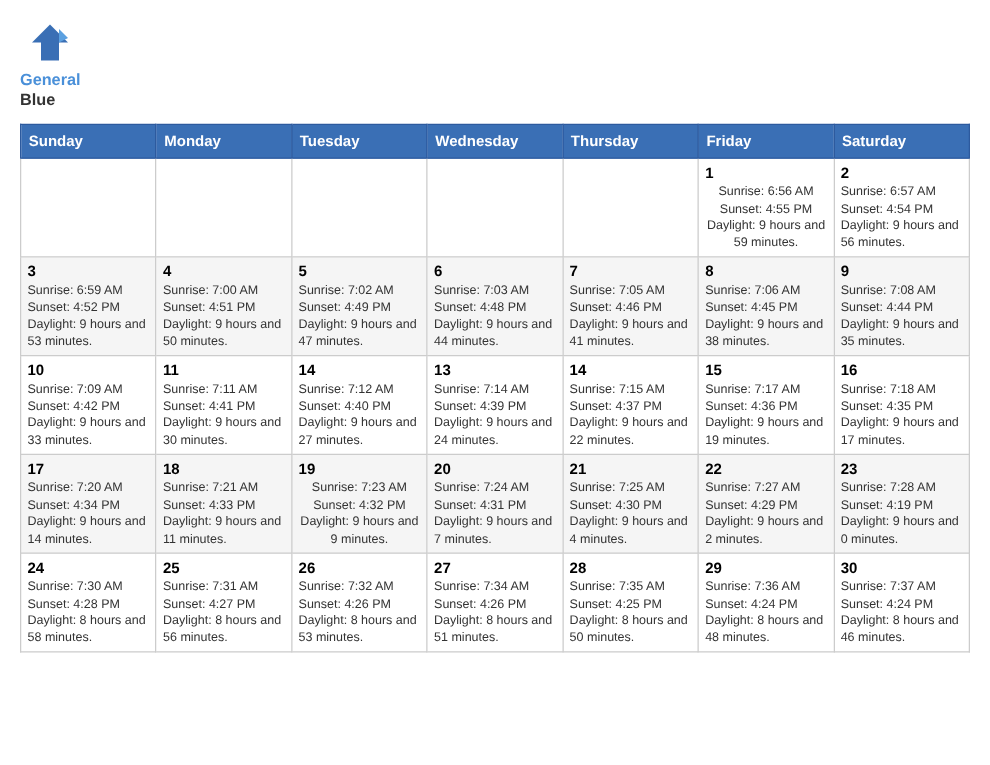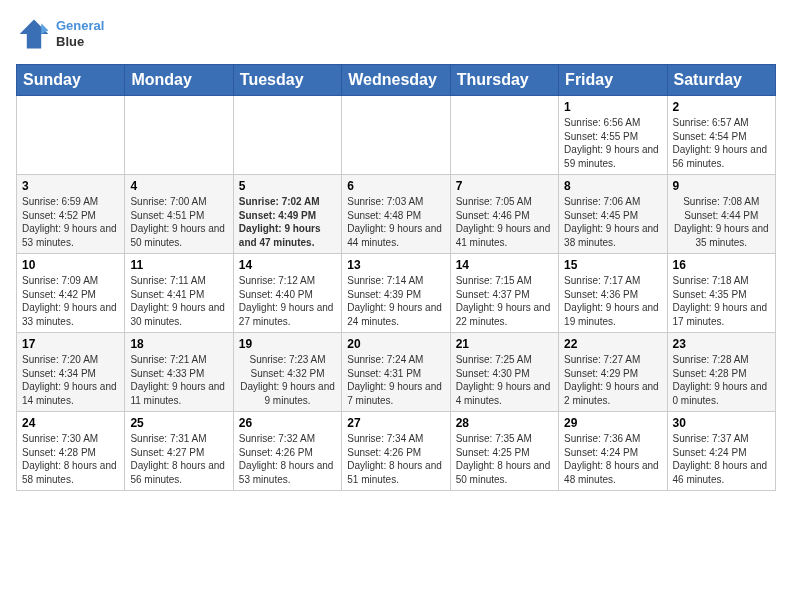--- a/index.html
+++ b/index.html
@@ -13,20 +13,21 @@
     .header {
       display: flex;
       justify-content: space-between;
       align-items: flex-start;
       margin-bottom: 12px;
     }
     .logo {
       display: flex;
       align-items: center;
       gap: 4px;
+      flex-direction: column;
     }
     .logo-text {
       font-size: 13px;
       font-weight: bold;
       color: #333;
       line-height: 1.2;
     }
     .logo-text span {
       color: #4a90d9;
     }
@@ -50,21 +51,21 @@
     .calendar {
       width: 100%;
       border-collapse: collapse;
       font-size: 10.5px;
     }
     .calendar th {
       background-color: #3a6fb5;
       color: #fff;
       text-align: left;
       padding: 6px 6px;
-      font-size: 16px;
+      font-size: 12px;
       font-weight: bold;
       border: 1px solid #2d5a9e;
     }
     .calendar td {
       vertical-align: top;
       border: 1px solid #ccc;
       padding: 4px 5px;
       width: 107px;
       min-height: 80px;
       background: #fff;
@@ -123,21 +124,21 @@
   </thead>
   <tbody id="calendar-body">
   <tr class="row-odd">
         <td class="empty"></td>
         <td class="empty"></td>
         <td class="empty"></td>
         <td class="empty"></td>
         <td class="empty"></td>
         <td>
           <span class="day-number">1</span>
-          <div class="day-info" style="white-space: pre-line;">Sunrise: 6:56 AM
+          <div class="day-info" style="white-space: pre-line; text-align: center;">Sunrise: 6:56 AM
 Sunset: 4:55 PM
 Daylight: 9 hours and 59 minutes.</div>
         </td>
         <td>
           <span class="day-number">2</span>
           <div class="day-info" style="white-space: pre-line;">Sunrise: 6:57 AM
 Sunset: 4:54 PM
 Daylight: 9 hours and 56 minutes.</div>
         </td>
       </tr>
@@ -149,21 +150,21 @@
 Daylight: 9 hours and 53 minutes.</div>
         </td>
         <td>
           <span class="day-number">4</span>
           <div class="day-info" style="white-space: pre-line;">Sunrise: 7:00 AM
 Sunset: 4:51 PM
 Daylight: 9 hours and 50 minutes.</div>
         </td>
         <td>
           <span class="day-number">5</span>
-          <div class="day-info" style="white-space: pre-line; font-weight: bold;">Sunrise: 7:02 AM
+          <div class="day-info" style="white-space: pre-line;">Sunrise: 7:02 AM
 Sunset: 4:49 PM
 Daylight: 9 hours and 47 minutes.</div>
         </td>
         <td>
           <span class="day-number">6</span>
           <div class="day-info" style="white-space: pre-line;">Sunrise: 7:03 AM
 Sunset: 4:48 PM
 Daylight: 9 hours and 44 minutes.</div>
         </td>
         <td>
@@ -173,21 +174,21 @@
 Daylight: 9 hours and 41 minutes.</div>
         </td>
         <td>
           <span class="day-number">8</span>
           <div class="day-info" style="white-space: pre-line;">Sunrise: 7:06 AM
 Sunset: 4:45 PM
 Daylight: 9 hours and 38 minutes.</div>
         </td>
         <td>
           <span class="day-number">9</span>
-          <div class="day-info" style="white-space: pre-line; text-align: center;">Sunrise: 7:08 AM
+          <div class="day-info" style="white-space: pre-line;">Sunrise: 7:08 AM
 Sunset: 4:44 PM
 Daylight: 9 hours and 35 minutes.</div>
         </td>
       </tr>
       <tr class="row-odd">
         <td>
           <span class="day-number">10</span>
           <div class="day-info" style="white-space: pre-line;">Sunrise: 7:09 AM
 Sunset: 4:42 PM
 Daylight: 9 hours and 33 minutes.</div>
@@ -262,21 +263,21 @@
         </td>
         <td>
           <span class="day-number">22</span>
           <div class="day-info" style="white-space: pre-line;">Sunrise: 7:27 AM
 Sunset: 4:29 PM
 Daylight: 9 hours and 2 minutes.</div>
         </td>
         <td>
           <span class="day-number">23</span>
           <div class="day-info" style="white-space: pre-line;">Sunrise: 7:28 AM
-Sunset: 4:28 PM
+Sunset: 4:19 PM
 Daylight: 9 hours and 0 minutes.</div>
         </td>
       </tr>
       <tr class="row-odd">
         <td>
           <span class="day-number">24</span>
           <div class="day-info" style="white-space: pre-line;">Sunrise: 7:30 AM
 Sunset: 4:28 PM
 Daylight: 8 hours and 58 minutes.</div>
         </td>

